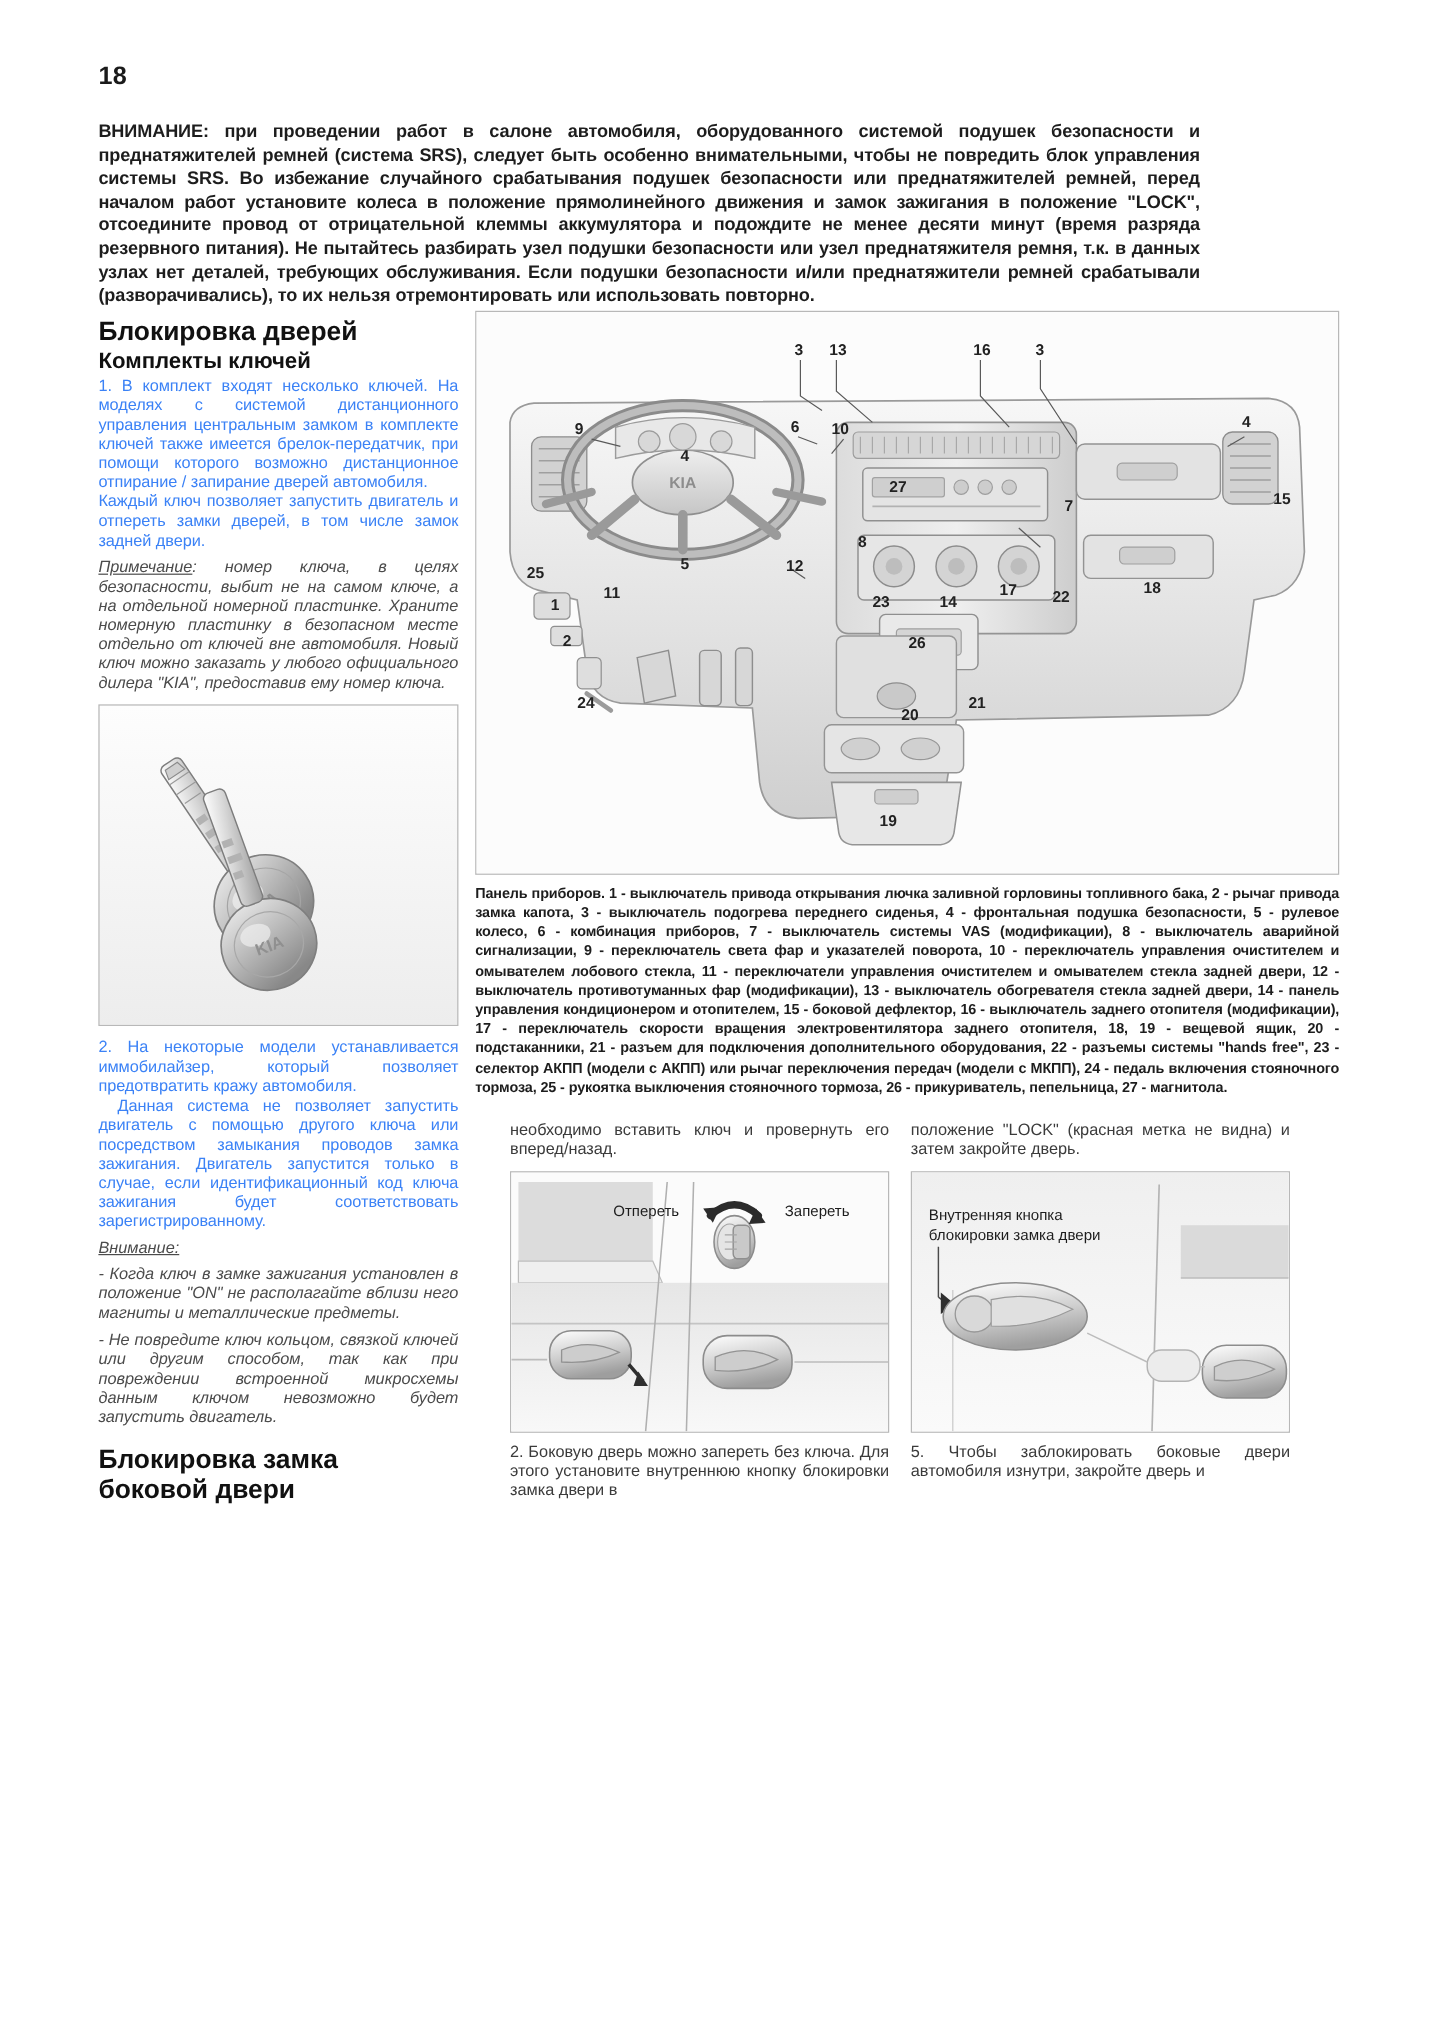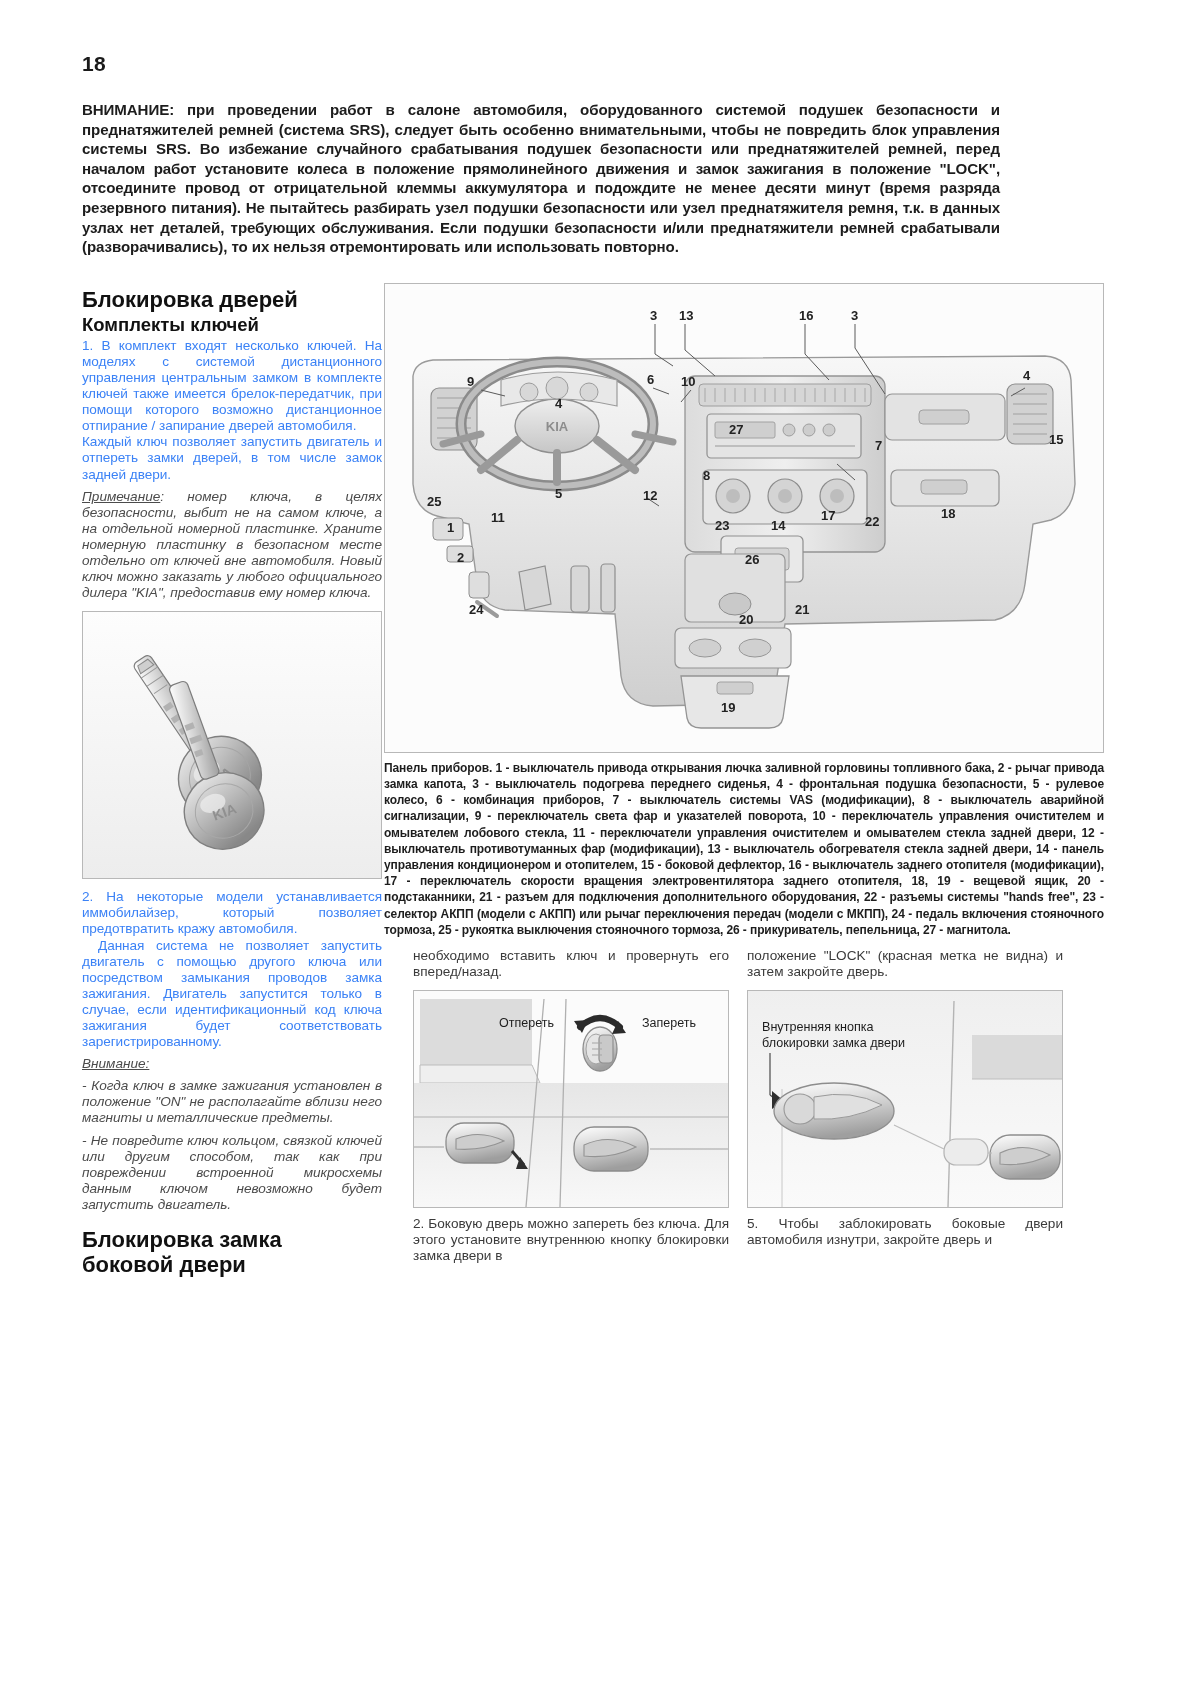--- a/index.html
+++ b/index.html
@@ -38,28 +38,28 @@
     margin: 0 0 22px 0;
   }
 
   
   .warning {
     font-size: 15.1px;
     line-height: 19.6px;
     font-weight: bold;
     text-align: justify;
     color: #1d1d1d;
-    margin-bottom: 26px;
+    margin-bottom: 2px;
     letter-spacing: -0.1px;
   }
 
   
   .columns {
     display: flex;
-    gap: 2px;
+    gap: 14px;
     align-items: flex-start;
   }
   .col-left { width: 300px; flex: none; }
   .col-right { width: 720px; flex: none; }
 
   h2.sect {
     font-size: 22px;
     font-weight: bold;
     line-height: 25px;
     margin: 4px 0 2px 0;
@@ -108,21 +108,21 @@
     letter-spacing: -0.1px;
   }
 
   
   .dash-fig { height: 470px; margin-bottom: 2px; }
 
   
   .keys-fig { height: 268px; margin: 10px 0 10px 0; background:#f2f2f2;}
 
   
-  .bottom-row { display: flex; gap: 18px; margin-top: 10px; padding-left: 29px; }
+  .bottom-row { display: flex; gap: 18px; margin-top: 20px; padding-left: 29px; }
   .bottom-col { width: 316px; }
   .bottom-fig { height: 218px; }
   .bottom-text {
     font-size: 13.6px;
     line-height: 16.1px;
     text-align: justify;
     color: #3b3b3b;
     margin: 0 0 10px 0;
   }
   .bottom-caption {

